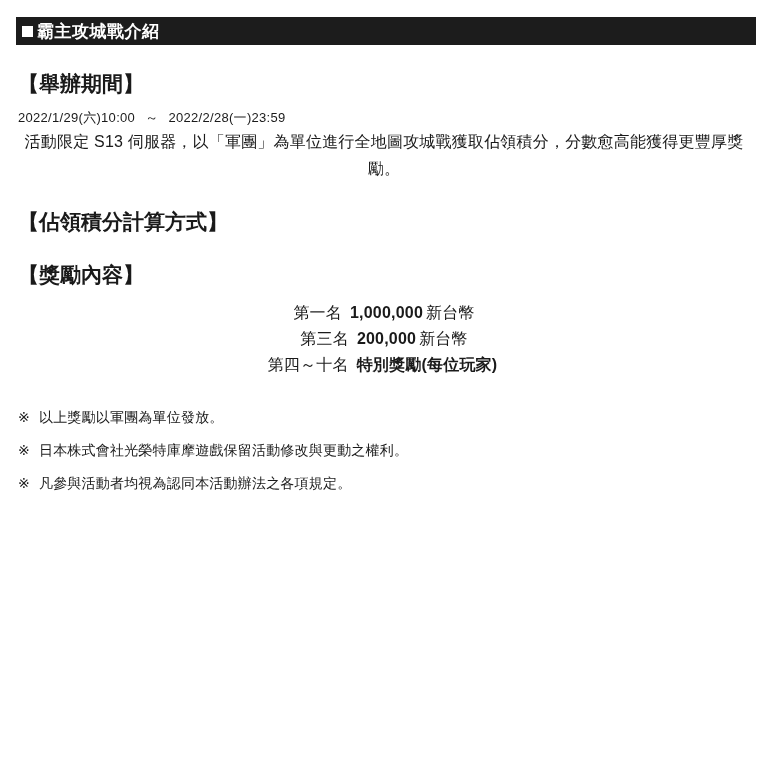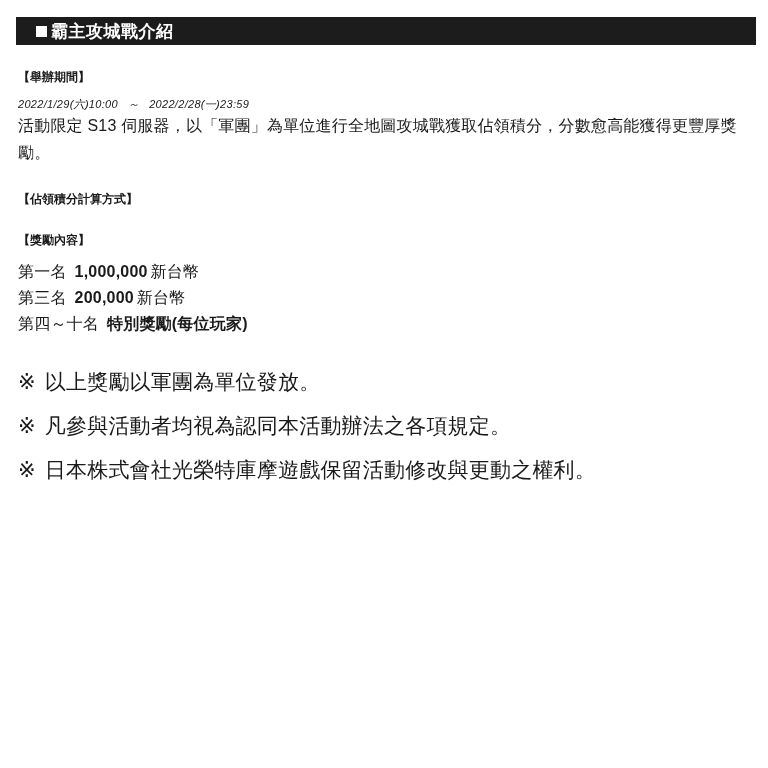--- a/index.html
+++ b/index.html
@@ -24,77 +24,78 @@
   
   .title-bar {
     margin: 17px 0 0 6px;
     background: #1c1c1c;
     color: #ffffff;
     display: flex;
     align-items: center;
     height: 28px;
     width: 740px;
     box-sizing: border-box;
-    padding-left: 20px;
+    padding-left: 6px;
   }
   .title-square {
     display: inline-block;
     width: 11px;
     height: 11px;
     background: #ffffff;
     margin-right: 4px;
     flex: none;
   }
   .title-text {
     font-size: 17px;
     font-weight: bold;
     letter-spacing: 0.5px;
     line-height: 1;
   }
   
   .content {
     padding: 0 8px;
   }
   .heading {
-    font-size: 12px;
+    font-size: 21px;
     font-weight: bold;
     margin: 24px 0 10px 0;
     line-height: 1.4;
   }
   .para {
     font-size: 16px;
     line-height: 1.68;
     margin: 0 0 2px 0;
     letter-spacing: 0.2px;
+    text-align: center;
   }
   .period-line {
-    font-size: 11px;
+    font-size: 13px;
     line-height: 1.6;
     letter-spacing: 0.3px;
-    font-style: italic;
   }
   .period-line .tilde {
     margin: 0 10px;
   }
   .prize-line {
     font-size: 16px;
     line-height: 1.62;
     margin: 0;
     letter-spacing: 0.2px;
+    text-align: center;
   }
   .prize-rank { }
   .prize-amount {
     font-weight: bold;
     margin: 0 3px 0 8px;
   }
   .notes {
     margin-top: 30px;
   }
   .note-line {
-    font-size: 21px;
+    font-size: 14px;
     line-height: 1.55;
     margin: 0 0 11px 0;
     letter-spacing: 0.2px;
   }
   .note-mark {
     margin-right: 9px;
   }
 </style>
 </head>
 <body>
@@ -127,21 +128,21 @@
     </p>
     <p class="prize-line">
       <span class="prize-rank">第四～十名</span><span class="prize-amount" style="font-weight:bold">特別獎勵(每位玩家)</span><span></span>
     </p>
 
     <div class="notes">
       <p class="note-line">
         <span class="note-mark">※</span><span>以上獎勵以軍團為單位發放。</span>
       </p>
       <p class="note-line">
-        <span class="note-mark">※</span><span>凡參與活動者均視為認同本活動辦法之各項規定。</span>
+        <span class="note-mark">※</span><span>日本株式會社光榮特庫摩遊戲保留活動修改與更動之權利。</span>
       </p>
       <p class="note-line">
-        <span class="note-mark">※</span><span>日本株式會社光榮特庫摩遊戲保留活動修改與更動之權利。</span>
+        <span class="note-mark">※</span><span>凡參與活動者均視為認同本活動辦法之各項規定。</span>
       </p>
     </div>
 
   </div>
 </div>
 
 </body></html>

